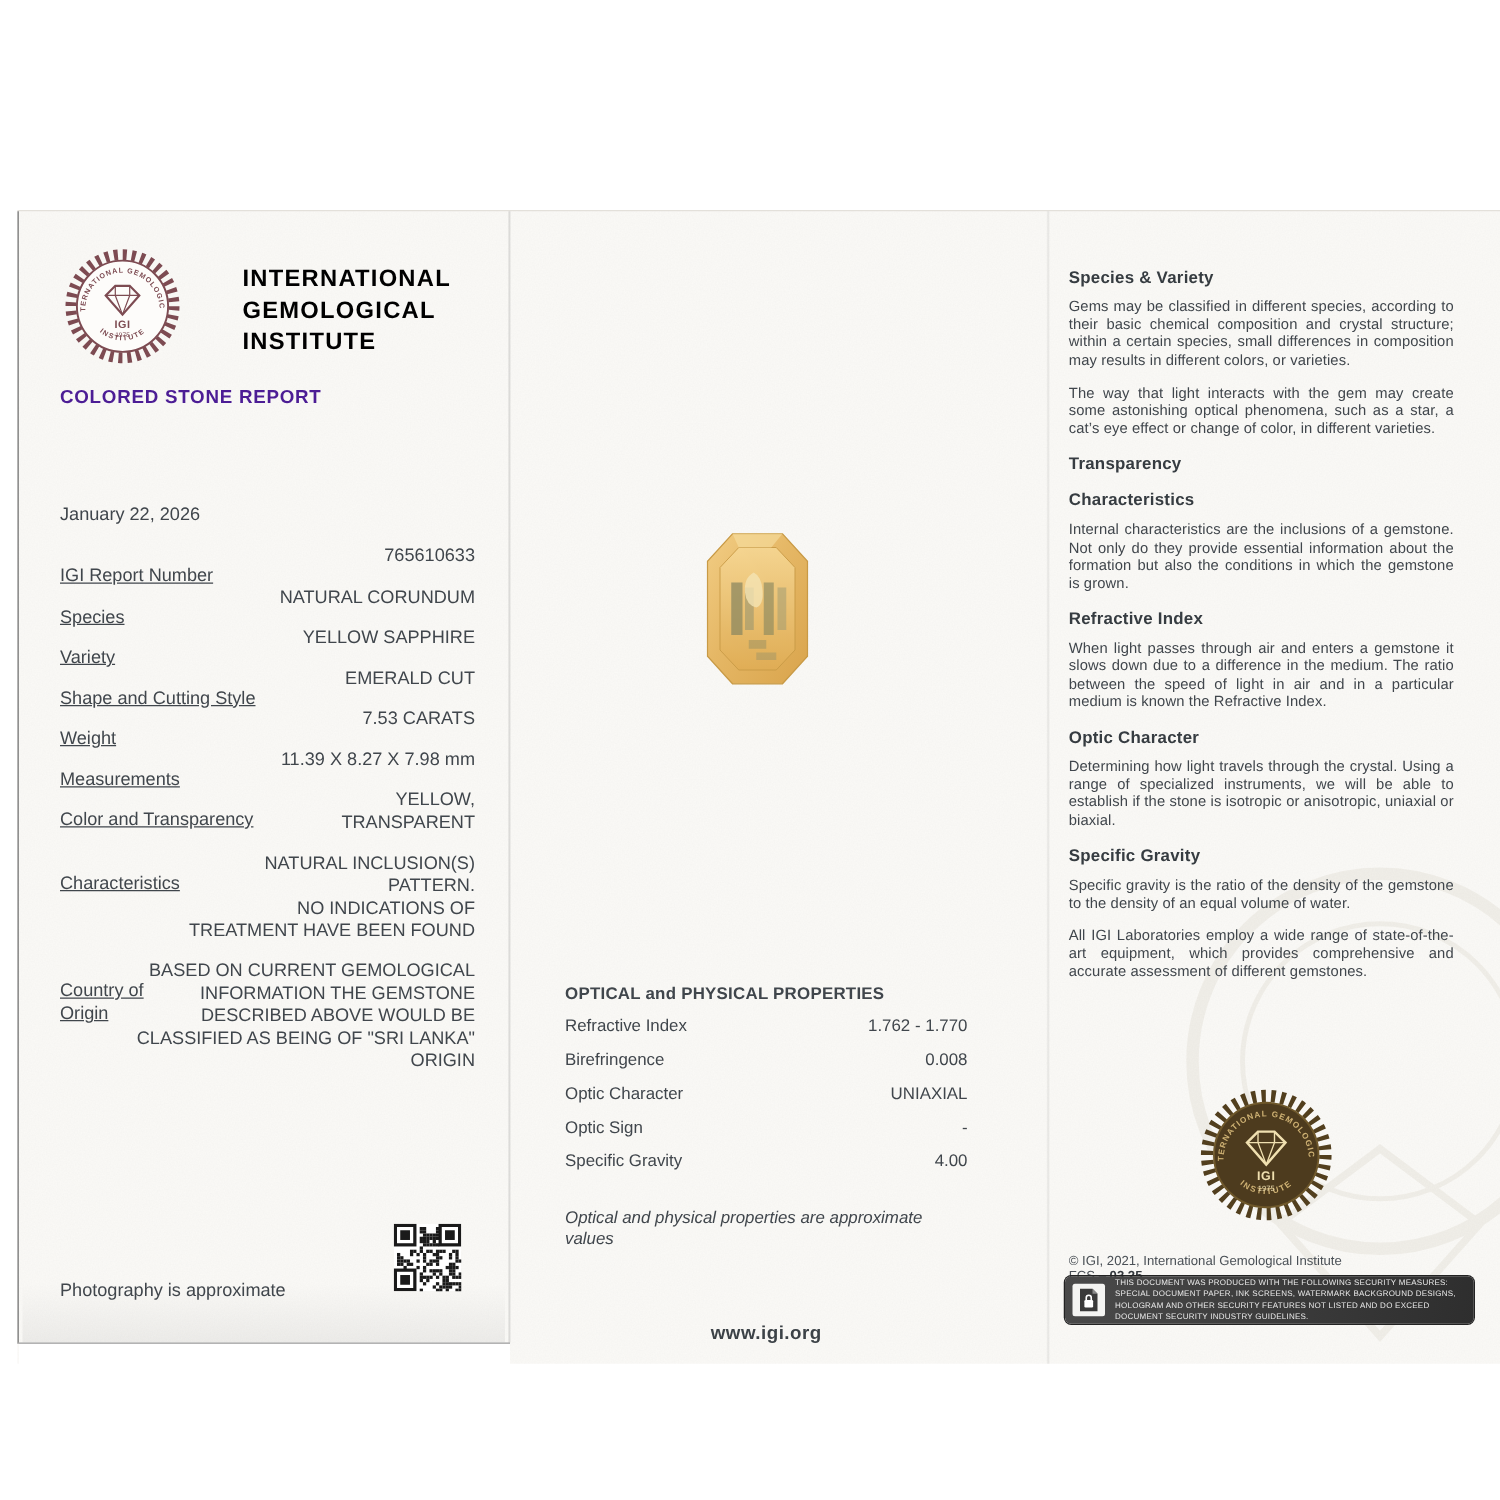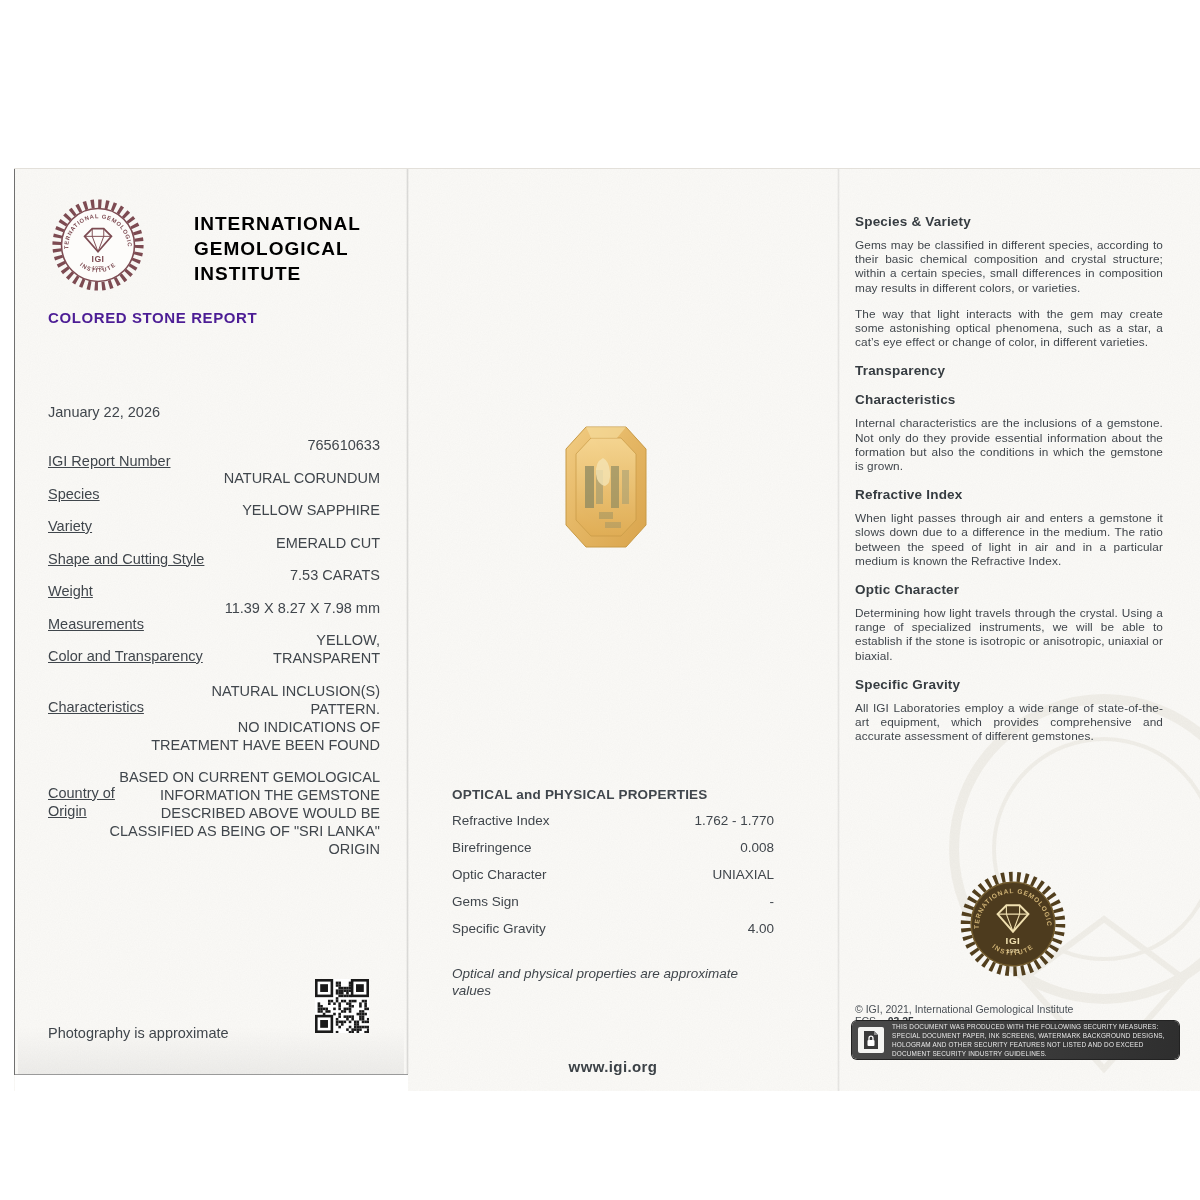--- a/index.html
+++ b/index.html
@@ -328,21 +328,21 @@
     </div>
     <div class="prow" style="height:17px">
       <span class="lbl">Birefringence</span>
       <span class="val">0.008</span>
     </div>
     <div class="prow" style="height:17px">
       <span class="lbl">Optic Character</span>
       <span class="val">UNIAXIAL</span>
     </div>
     <div class="prow" style="height:17px">
-      <span class="lbl">Gems Sign</span>
+      <span class="lbl">Optic Sign</span>
       <span class="val">-</span>
     </div>
     <div class="prow" style="height:17px">
       <span class="lbl">Specific Gravity</span>
       <span class="val">4.00</span>
     </div>
     <div class="props-note">Optical and physical properties are approximate values</div>
   </div>
   <div class="website">www.igi.org</div>
 
@@ -351,20 +351,21 @@
     <p>Gems may be classified in different species, according to their basic chemical composition and crystal structure; within a certain species, small differences in composition may results in different colors, or varieties.</p>
     <p>The way that light interacts with the gem may create some astonishing optical phenomena, such as a star, a cat’s eye effect or change of color, in different varieties.</p>
     <h3>Transparency</h3>
     <h3>Characteristics</h3>
     <p>Internal characteristics are the inclusions of a gemstone. Not only do they provide essential information  about the formation but also the conditions in which the gemstone is grown.</p>
     <h3>Refractive Index</h3>
     <p>When light passes through air and enters a gemstone it slows down due to a difference in the medium. The ratio between the speed of light in air and in a particular medium is known the Refractive Index.</p>
     <h3>Optic Character</h3>
     <p>Determining how light travels through the crystal. Using a range of specialized instruments, we will be able to establish if the stone is isotropic or anisotropic, uniaxial or biaxial.</p>
     <h3>Specific Gravity</h3>
+    <p>Specific gravity is the ratio of the density of the gemstone to the density of an equal volume of water.</p>
     <p>All IGI Laboratories employ a wide range of state-of-the-art equipment, which provides comprehensive and accurate assessment of different gemstones.</p>
   </div>
 
   <svg class="seal-gold" viewBox="0 0 100 100">
     <circle cx="50" cy="50" r="43" fill="none" stroke="#523f1e" stroke-width="9" stroke-dasharray="3.2 3.9"></circle>
     <circle cx="50" cy="50" r="38" fill="#4d3b1e" stroke="#6e572a" stroke-width="1.4"></circle>
     <defs>
       <path id="arcTopG" d="M 19,53 A 31,31 0 1 1 81,53"></path>
       <path id="arcBotG" d="M 23,60 A 29,29 0 0 0 77,60"></path>
     </defs>

